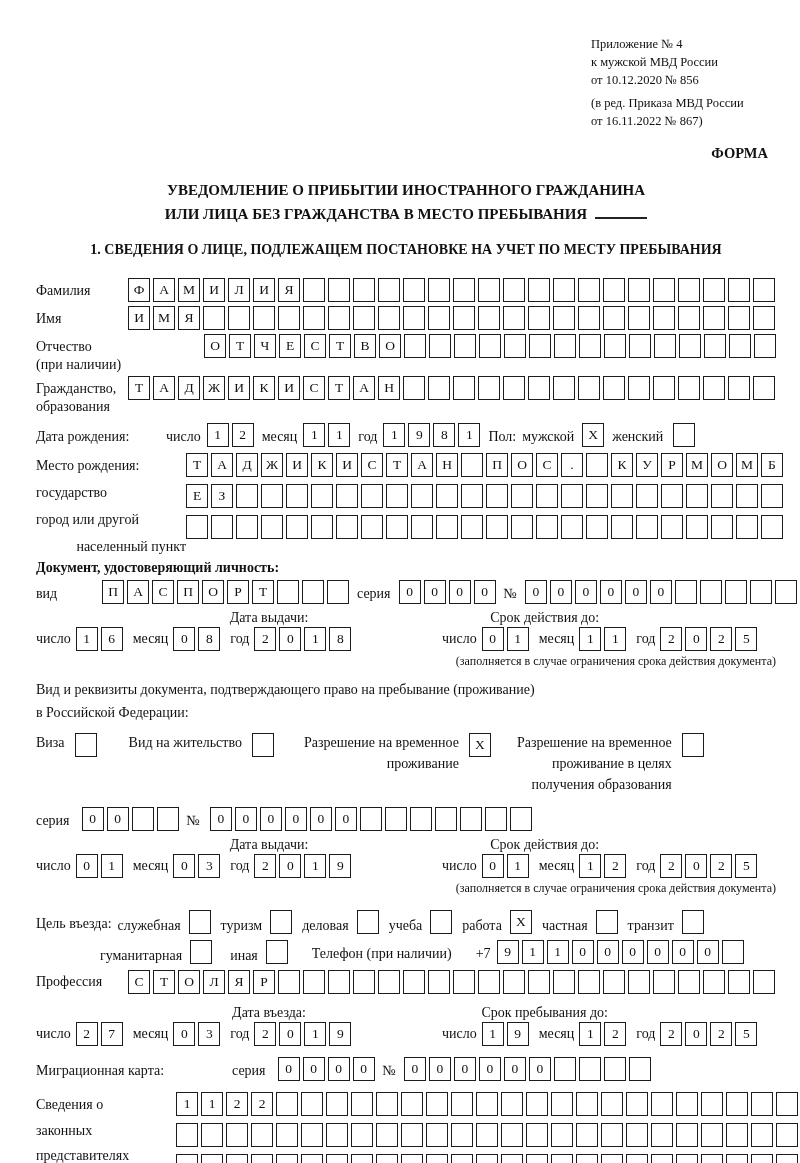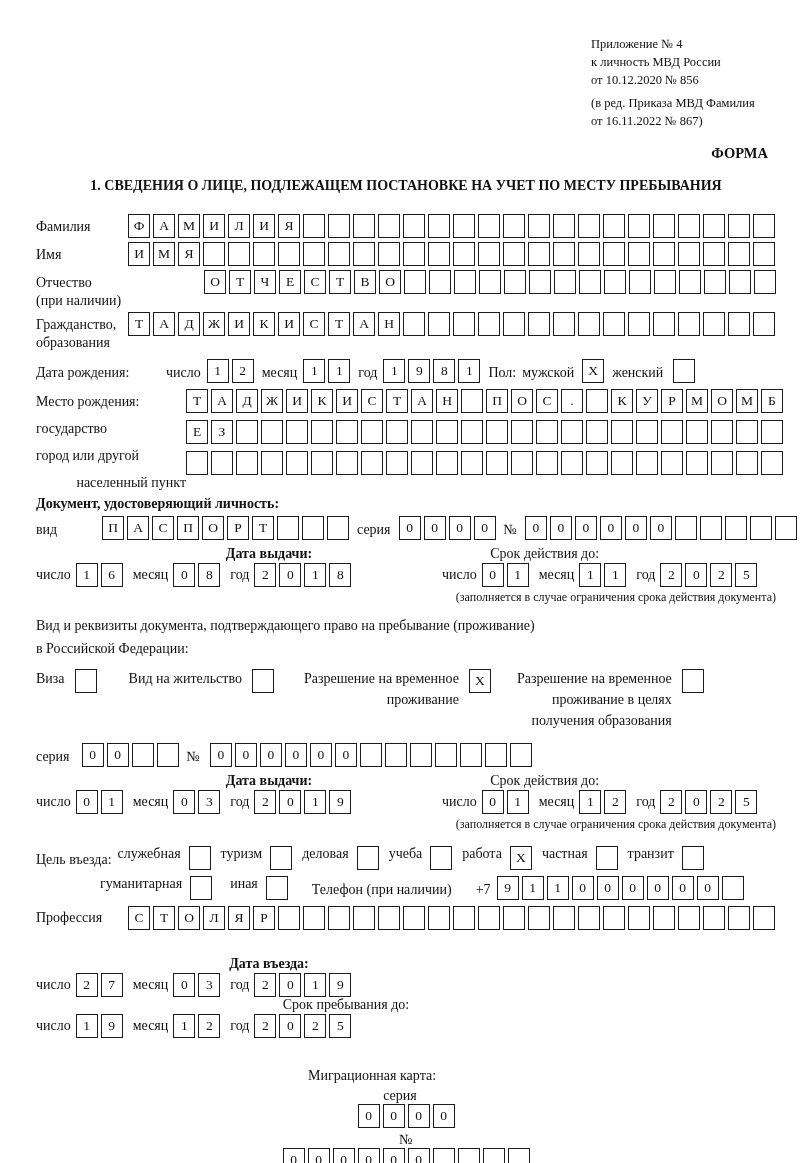--- a/index.html
+++ b/index.html
@@ -30,52 +30,58 @@
   }
   .rows { display: flex; flex-direction: column; gap: 7px; }
   .lbl { flex: none; padding: 4px 6px 0 0; }
   .lbl.l { padding-left: 8px; }
   .doc-title { text-align: left; font-weight: bold; margin: 4px 0 4px 0; }
   
   .datepair { display: flex; margin-top: 6px; }
   .dgroup { }
   .dg-left { width: 406px; }
   .dg-h { margin-bottom: 1px; }
-  .dg-left .dg-h { text-align: center; padding-left: 60px; font-weight: bold; }
+  .dg-left .dg-h { text-align: center; padding-left: 60px; }
   .dg-right .dg-h { text-align: center; padding-right: 120px; }
   .dg-line { display: flex; align-items: center; }
   .dg-line .dl { padding-right: 5px; }
   .dg-line .boxes { margin-right: 10px; }
   .fnote { font-size: 12px; text-align: right; margin-top: 3px; padding-right: 0; }
   .intro { margin-top: 9px; line-height: 1.65; }
   
   .opts { display: flex; align-items: flex-start; margin-top: 8px; }
   .opt { display: flex; align-items: flex-start; }
   .opt-lines { text-align: right; line-height: 1.5; }
   .opt .cell { margin-left: 10px; margin-top: 1px; }
   
-  .purpose { display: flex; align-items: flex-start; }
+  .purpose { display: flex; align-items: flex-end; }
   .purpose .cell { margin: 0 10px 0 8px; }
-  .mt6 { margin-top: 6px; } .mt8 { margin-top: 26px; flex-direction: column; } .mt12 { margin-top: 12px; } .mt14 { margin-top: 14px; }
+  .mt6 { margin-top: 6px; } .mt8 { margin-top: 11px; } .mt12 { margin-top: 12px; } .mt14 { margin-top: 14px; }
 </style>
 </head>
 <body>
 
 <div class="page">
 
   <div class="appendix">
     <div>Приложение № 4</div>
-    <div>к личность МВД России</div>
+    <div>к мужской МВД России</div>
     <div>от 10.12.2020 № 856</div>
-    <div class="apx-ed">(в ред. Приказа МВД Фамилия</div>
+    <div class="apx-ed">(в ред. Приказа МВД России</div>
     <div>от 16.11.2022 № 867)</div>
   </div>
 
   <div class="forma">ФОРМА</div>
 
+  <div class="title">
+    <div>УВЕДОМЛЕНИЕ О ПРИБЫТИИ ИНОСТРАННОГО ГРАЖДАНИНА</div>
+    <div>
+      <span>ИЛИ ЛИЦА БЕЗ ГРАЖДАНСТВА В МЕСТО ПРЕБЫВАНИЯ</span><span class="t-underline"></span>
+    </div>
+  </div>
 
   <div class="sec-title">1. СВЕДЕНИЯ О ЛИЦЕ, ПОДЛЕЖАЩЕМ ПОСТАНОВКЕ НА УЧЕТ ПО МЕСТУ ПРЕБЫВАНИЯ</div>
 
   <div class="frow">
     <div class="flabel w92">Фамилия</div>
     <div class="boxes">
         <span class="cell">Ф</span>
         <span class="cell">А</span>
         <span class="cell">М</span>
         <span class="cell">И</span>

